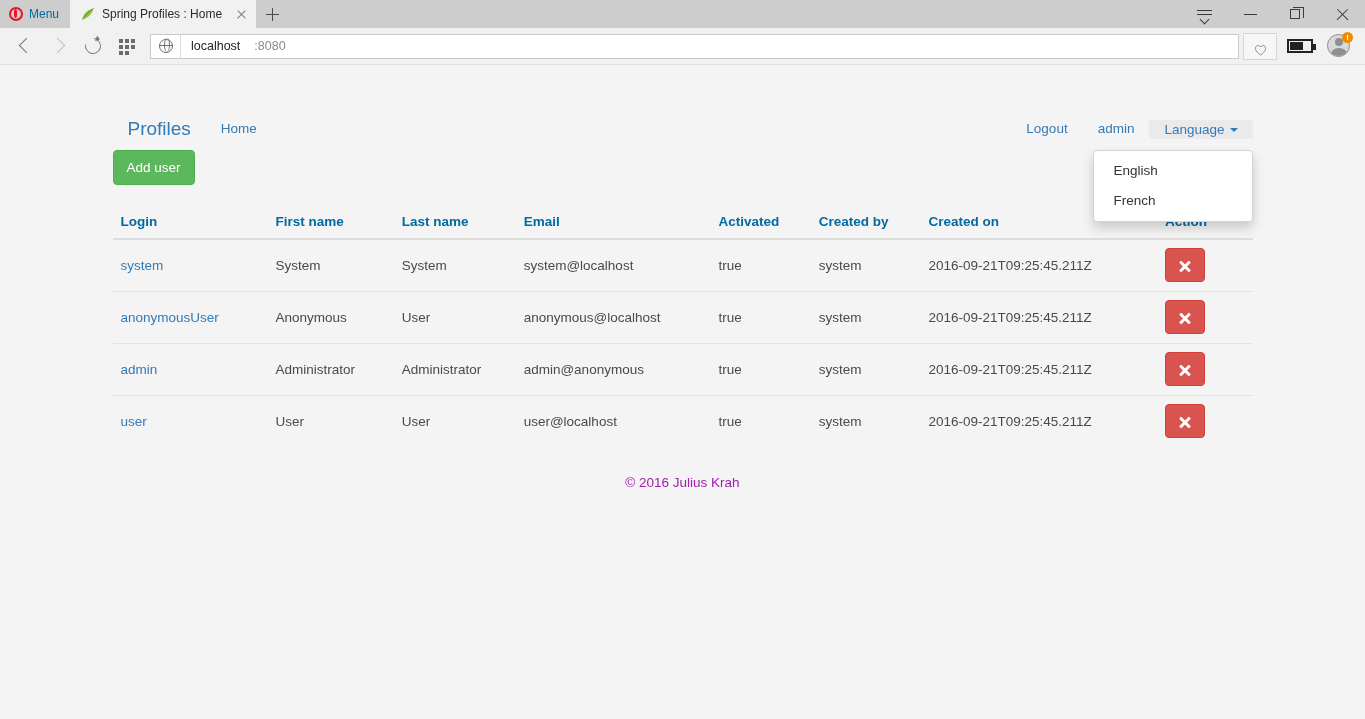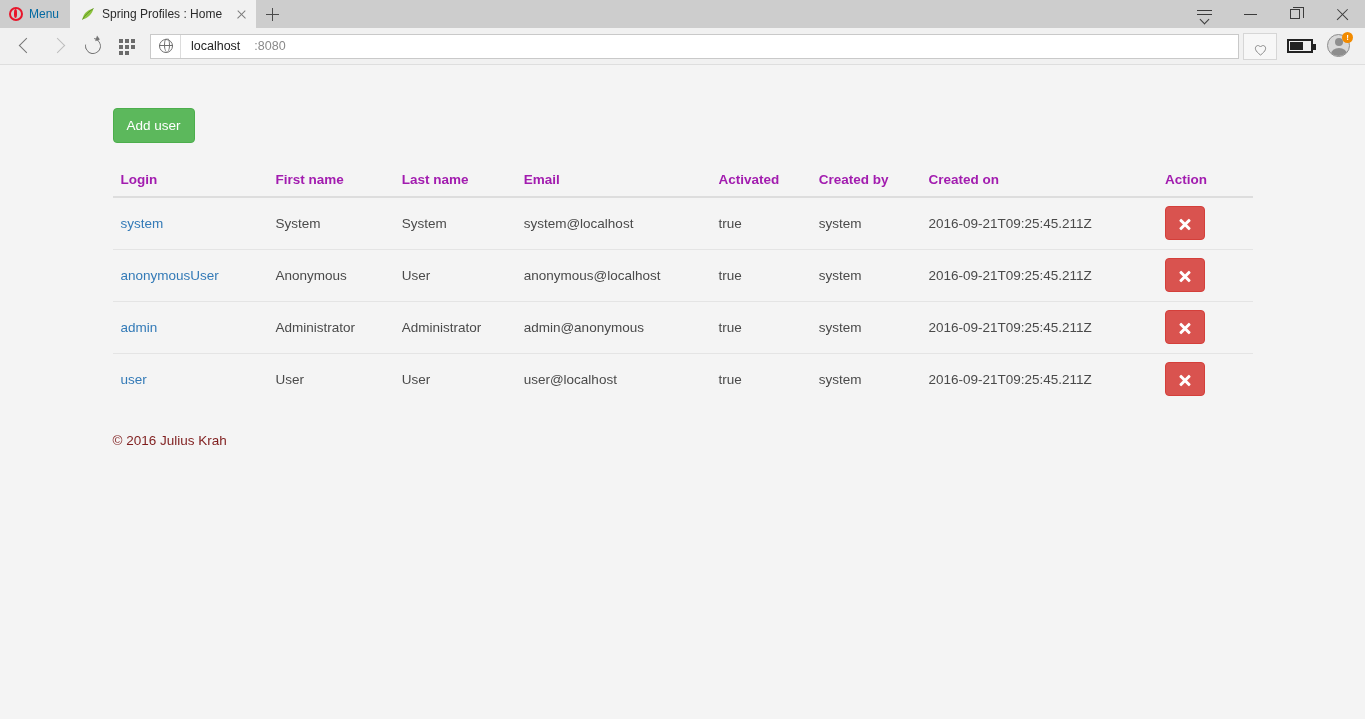--- a/index.html
+++ b/index.html
@@ -216,42 +216,42 @@
 
   .btn-add {
     display: inline-block; background:#5cb85c; border: 1px solid #4cae4c;
     border-radius: 4px; color: #fff; font-size: 13.5px; padding: 7px 13px;
     margin-left: 0; margin-top: 0; cursor: pointer; line-height: 19px;
   }
   .btn-wrap { padding: 0 0 0 0; margin-top: 0px; }
 
   table.data { width: 100%; border-collapse: collapse; margin-top: 21px; }
   table.data th {
-    text-align: left; font-size: 13.5px; color: #a21caf; font-weight: bold;
+    text-align: left; font-size: 13.5px; color: #0369a1; font-weight: bold;
     padding: 8px 8px 9px 8px; border-bottom: 2px solid #dddddd;
   }
   table.data td {
     font-size: 13.5px; color: #4a4a4a; padding: 8px 8px;
     border-top: 1px solid #e4e4e4;
   }
   table.data tr:first-child td { border-top: none; }
   td.login a { color: #337ab7; text-decoration: none; }
 
   .btn-del {
     width: 40px; height: 34px; background:#d9534f; border: 1px solid #d43f3a;
     border-radius: 4px; position: relative; cursor: pointer;
   }
   .btn-del::before, .btn-del::after {
     content:""; position:absolute; left: 12px; top: 15.5px; width: 14px; height: 3px;
     background:#fff; border-radius: 1px;
   }
   .btn-del::before { transform: rotate(45deg); }
   .btn-del::after  { transform: rotate(-45deg); }
 
-  .footer { font-size: 13.5px; color: #7f1d1d; padding-top: 28px; }
+  .footer { font-size: 13.5px; color: #a21caf; padding-top: 28px; text-align: center; }
 
   col.c-login    { width: 160px; }
   col.c-first    { width: 130px; }
   col.c-last     { width: 125px; }
   col.c-email    { width: 200px; }
   col.c-act      { width: 103px; }
   col.c-cby      { width: 115px; }
   col.c-con      { width: 250px; }
   col.c-action   { width: 100px; }
 </style>
@@ -338,20 +338,38 @@
       <div class="avatar-btn">
         <div class="avatar-circle"></div>
         <div class="avatar-badge">!</div>
       </div>
     </div>
   </div>
 
   <div class="page">
     <div class="container">
 
+      <div class="navbar">
+        <div class="nav-left">
+          <a class="navbar-brand">Profiles</a>
+          <a class="nav-link">Home</a>
+        </div>
+        <div class="nav-right">
+          <a class="nav-link">Logout</a>
+          <a class="nav-link">admin</a>
+          <div class="nav-item-open">
+            <a class="nav-link"><span>Language</span><span class="caret"></span></a>
+          </div>
+        </div>
+
+        <div class="dropdown-menu">
+          <a class="dropdown-item">English</a>
+          <a class="dropdown-item">French</a>
+        </div>
+      </div>
 
       <div class="btn-wrap">
         <button class="btn-add">Add user</button>
       </div>
 
       <table class="data">
         <colgroup>
           <col class="c-login">
             <col class="c-first">
             <col class="c-last">

